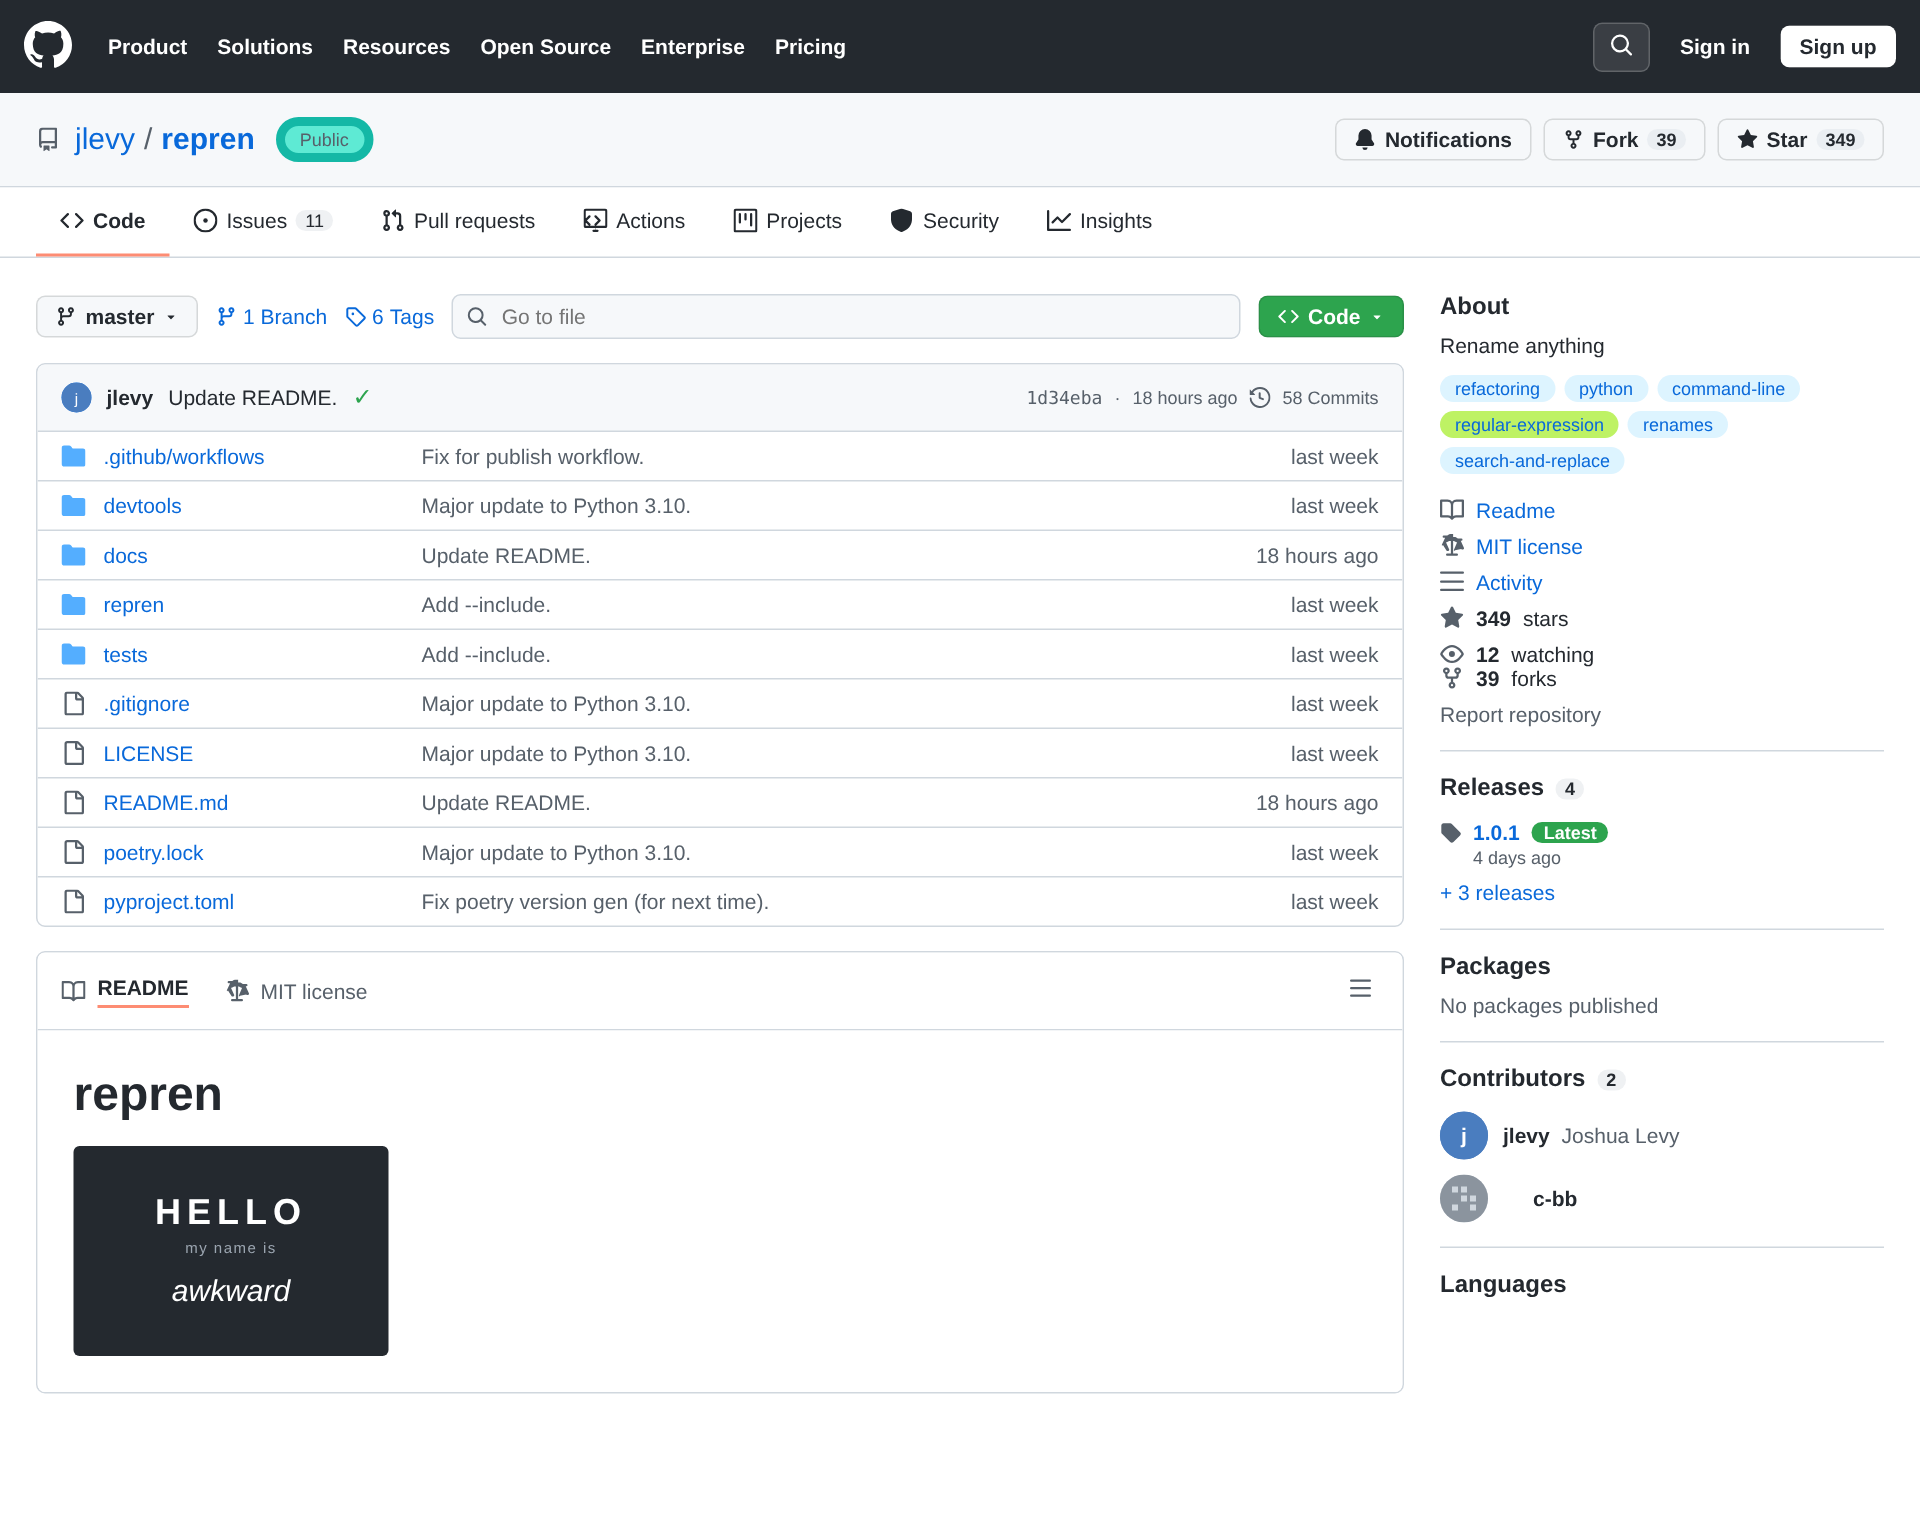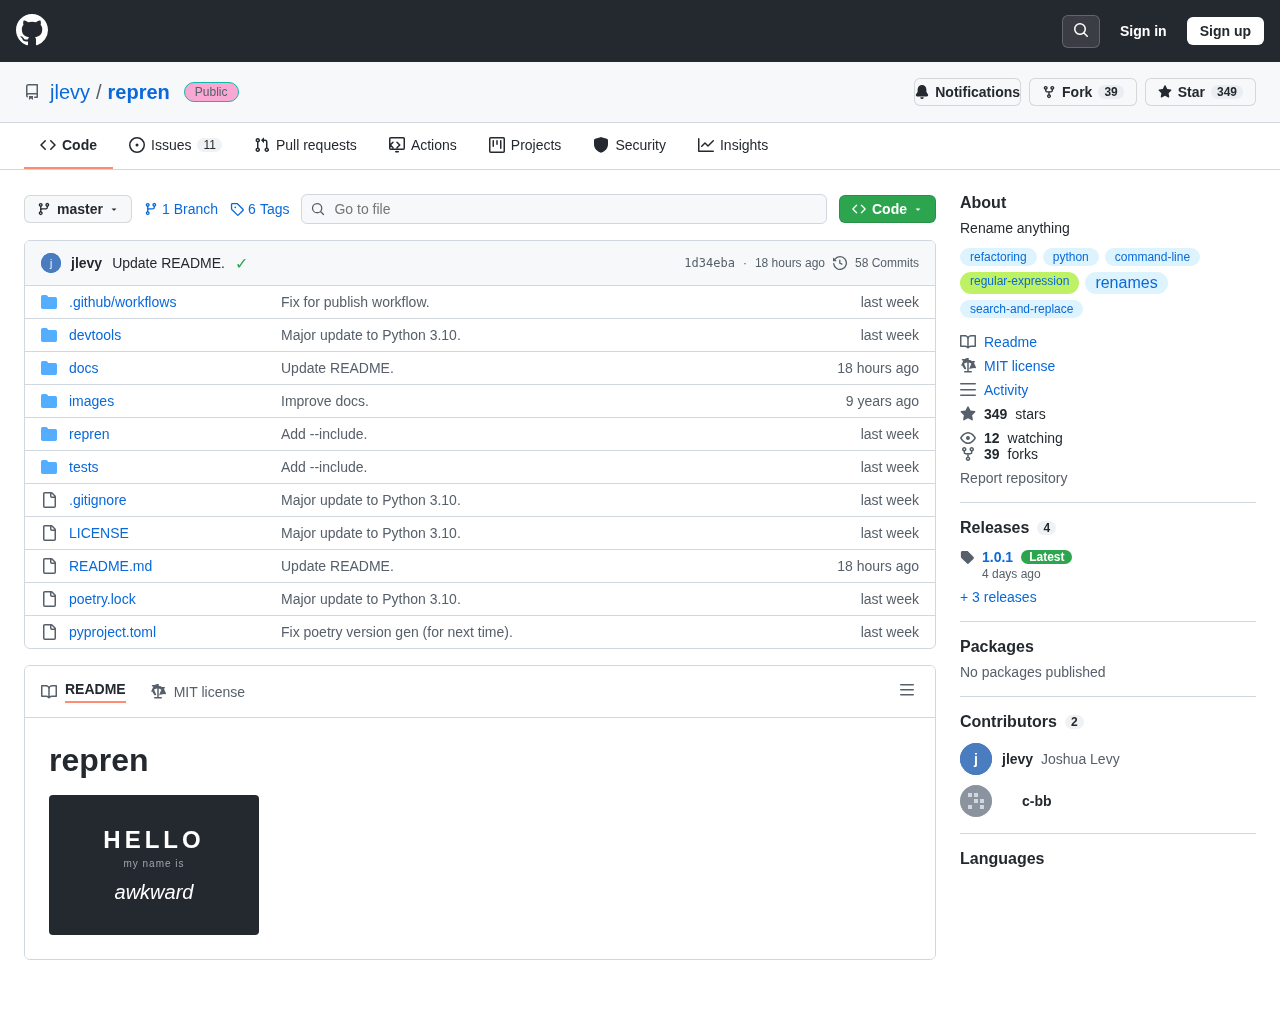--- a/index.html
+++ b/index.html
@@ -7,43 +7,51 @@
   </style>
 </head>
 <body>
 
 <nav style="background:#24292f; display:flex; align-items:center; padding:0 16px; height:62px; gap:16px;">
   <a href="#" style="flex-shrink:0;">
     <svg width="32" height="32" viewBox="0 0 16 16" fill="white">
       <path d="M8 0C3.58 0 0 3.58 0 8c0 3.54 2.29 6.53 5.47 7.59.4.07.55-.17.55-.38 0-.19-.01-.82-.01-1.49-2.01.37-2.53-.49-2.69-.94-.09-.23-.48-.94-.82-1.13-.28-.15-.68-.52-.01-.53.63-.01 1.08.58 1.23.82.72 1.21 1.87.87 2.33.66.07-.52.28-.87.51-1.07-1.78-.2-3.64-.89-3.64-3.95 0-.87.31-1.59.82-2.15-.08-.2-.36-1.02.08-2.12 0 0 .67-.21 2.2.82.64-.18 1.32-.27 2-.27.68 0 1.36.09 2 .27 1.53-1.04 2.2-.82 2.2-.82.44 1.1.16 1.92.08 2.12.51.56.82 1.27.82 2.15 0 3.07-1.87 3.75-3.65 3.95.29.25.54.73.54 1.48 0 1.07-.01 1.93-.01 2.2 0 .21.15.46.55.38A8.013 8.013 0 0016 8c0-4.42-3.58-8-8-8z"></path>
     </svg>
   </a>
+  <div style="display:flex; gap:4px; align-items:center;">
+    <button style="color:#fff;background:none;border:none;cursor:pointer;padding:6px 8px;font-size:14px;font-weight:600;display:flex;align-items:center;gap:4px;border-radius:6px;">Product</button>
+    <button style="color:#fff;background:none;border:none;cursor:pointer;padding:6px 8px;font-size:14px;font-weight:600;display:flex;align-items:center;gap:4px;border-radius:6px;">Solutions</button>
+    <button style="color:#fff;background:none;border:none;cursor:pointer;padding:6px 8px;font-size:14px;font-weight:600;display:flex;align-items:center;gap:4px;border-radius:6px;">Resources</button>
+    <button style="color:#fff;background:none;border:none;cursor:pointer;padding:6px 8px;font-size:14px;font-weight:600;display:flex;align-items:center;gap:4px;border-radius:6px;">Open Source</button>
+    <button style="color:#fff;background:none;border:none;cursor:pointer;padding:6px 8px;font-size:14px;font-weight:600;display:flex;align-items:center;gap:4px;border-radius:6px;">Enterprise</button>
+    <button style="color:#fff;background:none;border:none;cursor:pointer;padding:6px 8px;font-size:14px;font-weight:600;border-radius:6px;border:none;">Pricing</button>
+  </div>
   <div style="margin-left:auto;display:flex;align-items:center;gap:12px;">
     <button style="background:rgba(255,255,255,0.1);border:1px solid rgba(255,255,255,0.2);color:#fff;border-radius:6px;padding:6px 10px;cursor:pointer;">
       <svg width="16" height="16" viewBox="0 0 16 16" fill="white">
           <path d="M10.68 11.74a6 6 0 0 1-7.922-8.982 6 6 0 0 1 8.982 7.922l3.04 3.04a.749.749 0 0 1-.326 1.275.749.749 0 0 1-.734-.215ZM11.5 7a4.499 4.499 0 1 0-8.997 0A4.499 4.499 0 0 0 11.5 7Z"></path>
         </svg>
     </button>
     <a href="#" style="color:#fff;text-decoration:none;font-size:14px;font-weight:600;padding:6px 8px;">Sign in</a>
     <button style="background:#fff;color:#24292f;border:1px solid rgba(255,255,255,0.2);border-radius:6px;padding:5px 12px;font-size:14px;font-weight:600;cursor:pointer;">Sign up</button>
   </div>
 </nav>
 
 <div style="border-bottom:1px solid #d0d7de;padding:16px 24px;display:flex;align-items:center;justify-content:space-between;background:#f6f8fa;">
   <div style="display:flex;align-items:center;gap:6px;font-size:20px;">
     <svg width="16" height="16" viewBox="0 0 16 16" fill="#57606a" style="margin-right:4px;">
         <path d="M2 2.5A2.5 2.5 0 0 1 4.5 0h8.75a.75.75 0 0 1 .75.75v12.5a.75.75 0 0 1-.75.75h-2.5a.75.75 0 0 1 0-1.5h1.75v-2h-8a1 1 0 0 0-.714 1.7.75.75 0 1 1-1.072 1.05A2.495 2.495 0 0 1 2 11.5Zm10.5-1h-8a1 1 0 0 0-1 1v6.708A2.486 2.486 0 0 1 4.5 9h8ZM5 12.25a.25.25 0 0 1 .25-.25h3.5a.25.25 0 0 1 .25.25v3.25a.25.25 0 0 1-.4.2l-1.45-1.087a.249.249 0 0 0-.3 0L5.4 15.7a.25.25 0 0 1-.4-.2Z"></path>
       </svg>
     <a href="#" style="color:#0969da;text-decoration:none;font-weight:400;">jlevy</a>
     <span style="color:#57606a;">/</span>
     <a href="#" style="color:#0969da;text-decoration:none;font-weight:600;">repren</a>
-    <span style="background:#f9a8d4;color:#57606a;border:1px solid #14b8a6;border-radius:20px;padding:2px 10px;font-size:12px;font-weight:500;margin-left:8px;">Public</span>
+    <span style="background:#5eead4;color:#57606a;border:6px solid #14b8a6;border-radius:20px;padding:2px 10px;font-size:12px;font-weight:500;margin-left:8px;">Public</span>
   </div>
   <div style="display:flex;gap:8px;">
-    <button style="display:flex;align-items:center;gap:6px;background:#f6f8fa;border:1px solid rgba(27,31,36,0.15);border-radius:6px;padding:5px 0;font-size:14px;cursor:pointer;color:#24292f;font-weight:600;">
+    <button style="display:flex;align-items:center;gap:6px;background:#f6f8fa;border:1px solid rgba(27,31,36,0.15);border-radius:6px;padding:5px 12px;font-size:14px;cursor:pointer;color:#24292f;font-weight:600;">
       <svg width="14" height="14" viewBox="0 0 16 16" fill="currentColor">
           <path d="M8 16a2 2 0 0 0 1.985-1.75c.017-.137-.097-.25-.235-.25h-3.5c-.138 0-.252.113-.235.25A2 2 0 0 0 8 16ZM3 5a5 5 0 0 1 10 0v2.947c0 .05.015.098.042.139l1.703 2.555A1.519 1.519 0 0 1 13.482 13H2.518a1.516 1.516 0 0 1-1.263-2.36l1.703-2.554A.255.255 0 0 0 3 7.947Z"></path>
         </svg>
       <span>Notifications</span>
     </button>
     <button style="display:flex;align-items:center;gap:6px;background:#f6f8fa;border:1px solid rgba(27,31,36,0.15);border-radius:6px;padding:5px 12px;font-size:14px;cursor:pointer;color:#24292f;font-weight:600;">
       <svg width="14" height="14" viewBox="0 0 16 16" fill="currentColor">
           <path d="M5 5.372v.878c0 .414.336.75.75.75h4.5a.75.75 0 0 0 .75-.75v-.878a2.25 2.25 0 1 1 1.5 0v.878a2.25 2.25 0 0 1-2.25 2.25h-1.5v2.128a2.251 2.251 0 1 1-1.5 0V8.5h-1.5A2.25 2.25 0 0 1 3.5 6.25v-.878a2.25 2.25 0 1 1 1.5 0ZM5 3.25a.75.75 0 1 0-1.5 0 .75.75 0 0 0 1.5 0Zm6.75.75a.75.75 0 1 0 0-1.5.75.75 0 0 0 0 1.5Zm-3 8.75a.75.75 0 1 0-1.5 0 .75.75 0 0 0 1.5 0Z"></path>
         </svg>
       <span>Fork</span>
@@ -197,28 +205,20 @@
             <path d="M1.75 1A1.75 1.75 0 0 0 0 2.75v10.5C0 14.216.784 15 1.75 15h12.5A1.75 1.75 0 0 0 16 13.25v-8.5A1.75 1.75 0 0 0 14.25 3H7.5a.25.25 0 0 1-.2-.1l-.9-1.2C6.07 1.26 5.55 1 5 1Z"></path>
           </svg>
         <a href="#" style="color:#0969da;text-decoration:none;font-size:14px;width:200px;flex-shrink:0;">docs</a>
         <span style="flex:1;color:#57606a;font-size:14px;">Update README.</span>
         <span style="color:#57606a;font-size:14px;width:100px;text-align:right;">18 hours ago</span>
       </div>
       <div style="display:flex;align-items:center;padding:8px 16px;border-bottom:1px solid #d0d7de;gap:12px;">
         <svg width="16" height="16" viewBox="0 0 16 16" fill="#54aeff">
             <path d="M1.75 1A1.75 1.75 0 0 0 0 2.75v10.5C0 14.216.784 15 1.75 15h12.5A1.75 1.75 0 0 0 16 13.25v-8.5A1.75 1.75 0 0 0 14.25 3H7.5a.25.25 0 0 1-.2-.1l-.9-1.2C6.07 1.26 5.55 1 5 1Z"></path>
           </svg>
-        <a href="#" style="color:#0969da;text-decoration:none;font-size:14px;width:200px;flex-shrink:0;">images</a>
-        <span style="flex:1;color:#57606a;font-size:14px;">Improve docs.</span>
-        <span style="color:#57606a;font-size:14px;width:100px;text-align:right;">9 years ago</span>
-      </div>
-      <div style="display:flex;align-items:center;padding:8px 16px;border-bottom:1px solid #d0d7de;gap:12px;">
-        <svg width="16" height="16" viewBox="0 0 16 16" fill="#54aeff">
-            <path d="M1.75 1A1.75 1.75 0 0 0 0 2.75v10.5C0 14.216.784 15 1.75 15h12.5A1.75 1.75 0 0 0 16 13.25v-8.5A1.75 1.75 0 0 0 14.25 3H7.5a.25.25 0 0 1-.2-.1l-.9-1.2C6.07 1.26 5.55 1 5 1Z"></path>
-          </svg>
         <a href="#" style="color:#0969da;text-decoration:none;font-size:14px;width:200px;flex-shrink:0;">repren</a>
         <span style="flex:1;color:#57606a;font-size:14px;">Add --include.</span>
         <span style="color:#57606a;font-size:14px;width:100px;text-align:right;">last week</span>
       </div>
       <div style="display:flex;align-items:center;padding:8px 16px;border-bottom:1px solid #d0d7de;gap:12px;">
         <svg width="16" height="16" viewBox="0 0 16 16" fill="#54aeff">
             <path d="M1.75 1A1.75 1.75 0 0 0 0 2.75v10.5C0 14.216.784 15 1.75 15h12.5A1.75 1.75 0 0 0 16 13.25v-8.5A1.75 1.75 0 0 0 14.25 3H7.5a.25.25 0 0 1-.2-.1l-.9-1.2C6.07 1.26 5.55 1 5 1Z"></path>
           </svg>
         <a href="#" style="color:#0969da;text-decoration:none;font-size:14px;width:200px;flex-shrink:0;">tests</a>
         <span style="flex:1;color:#57606a;font-size:14px;">Add --include.</span>
@@ -296,21 +296,21 @@
   <div style="width:296px;flex-shrink:0;">
 
     <div style="margin-bottom:16px;">
       <h2 style="font-size:16px;font-weight:600;margin-bottom:8px;">About</h2>
       <p style="font-size:14px;color:#24292f;margin-bottom:12px;">Rename anything</p>
       <div style="display:flex;flex-wrap:wrap;gap:6px;margin-bottom:16px;">
         <span style="background:#ddf4ff;color:#0969da;border-radius:20px;padding:2px 10px;font-size:12px;font-weight:500;cursor:pointer;">refactoring</span>
         <span style="background:#ddf4ff;color:#0969da;border-radius:20px;padding:2px 10px;font-size:12px;font-weight:500;cursor:pointer;">python</span>
         <span style="background:#ddf4ff;color:#0969da;border-radius:20px;padding:2px 10px;font-size:12px;font-weight:500;cursor:pointer;">command-line</span>
         <span style="background:#bef264;color:#0969da;border-radius:20px;padding:2px 10px;font-size:12px;font-weight:500;cursor:pointer;">regular-expression</span>
-        <span style="background:#ddf4ff;color:#0969da;border-radius:20px;padding:2px 10px;font-size:16px;font-weight:500;cursor:pointer;">renames</span>
+        <span style="background:#ddf4ff;color:#0969da;border-radius:20px;padding:2px 10px;font-size:12px;font-weight:500;cursor:pointer;">renames</span>
         <span style="background:#ddf4ff;color:#0969da;border-radius:20px;padding:2px 10px;font-size:12px;font-weight:500;cursor:pointer;">search-and-replace</span>
       </div>
       <div style="display:flex;align-items:center;gap:8px;font-size:14px;color:#24292f;margin-bottom:8px;">
         <svg width="16" height="16" viewBox="0 0 16 16" fill="#57606a">
             <path d="M0 1.75A.75.75 0 0 1 .75 1h4.253c1.227 0 2.317.59 3 1.501A3.743 3.743 0 0 1 11.006 1h4.245a.75.75 0 0 1 .75.75v10.5a.75.75 0 0 1-.75.75h-4.507a2.25 2.25 0 0 0-1.591.659l-.622.621a.75.75 0 0 1-1.06 0l-.622-.621A2.25 2.25 0 0 0 5.258 13H.75a.75.75 0 0 1-.75-.75Zm7.251 10.324.004-5.073-.002-2.253A2.25 2.25 0 0 0 5.003 2.5H1.5v9h3.757a3.75 3.75 0 0 1 1.994.574ZM8.755 4.75l-.004 7.322a3.752 3.752 0 0 1 1.992-.572H14.5v-9h-3.495a2.25 2.25 0 0 0-2.25 2.25Z"></path>
           </svg>
         <a href="#" style="color:#0969da;text-decoration:none;">Readme</a>
       </div>
       <div style="display:flex;align-items:center;gap:8px;font-size:14px;color:#24292f;margin-bottom:8px;">
         <svg width="16" height="16" viewBox="0 0 16 16" fill="#57606a">

